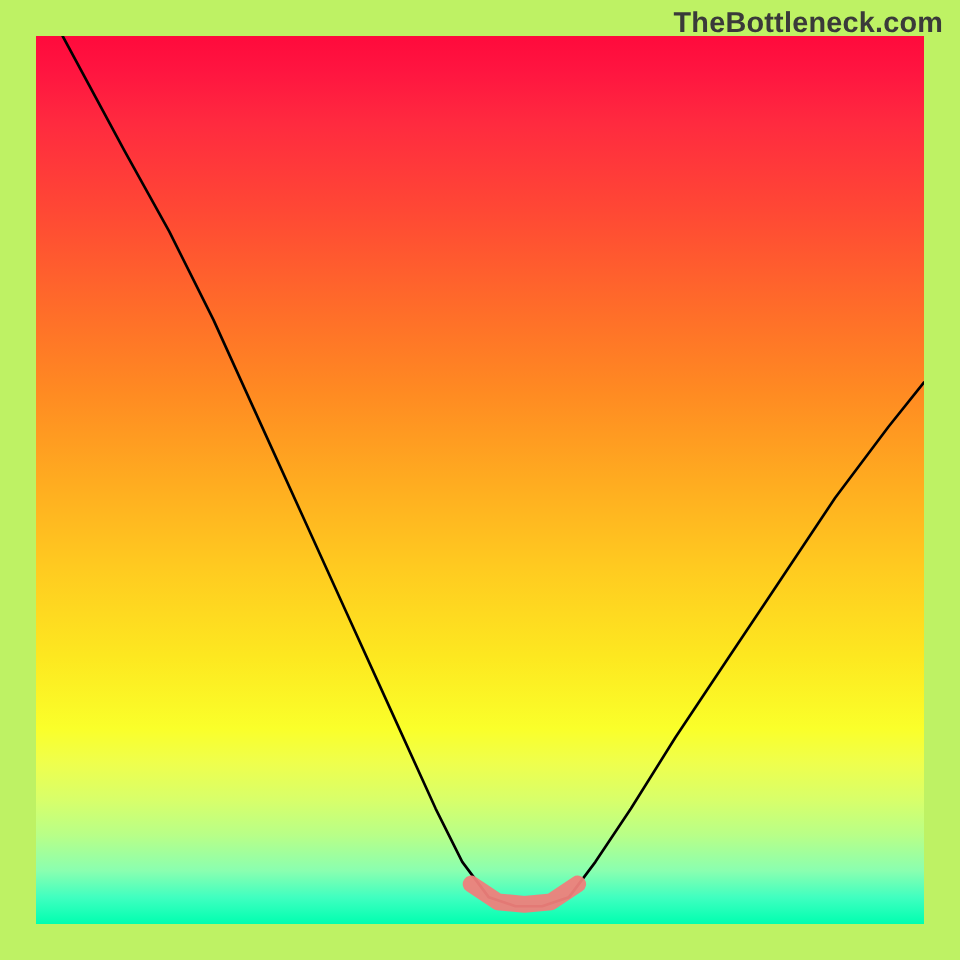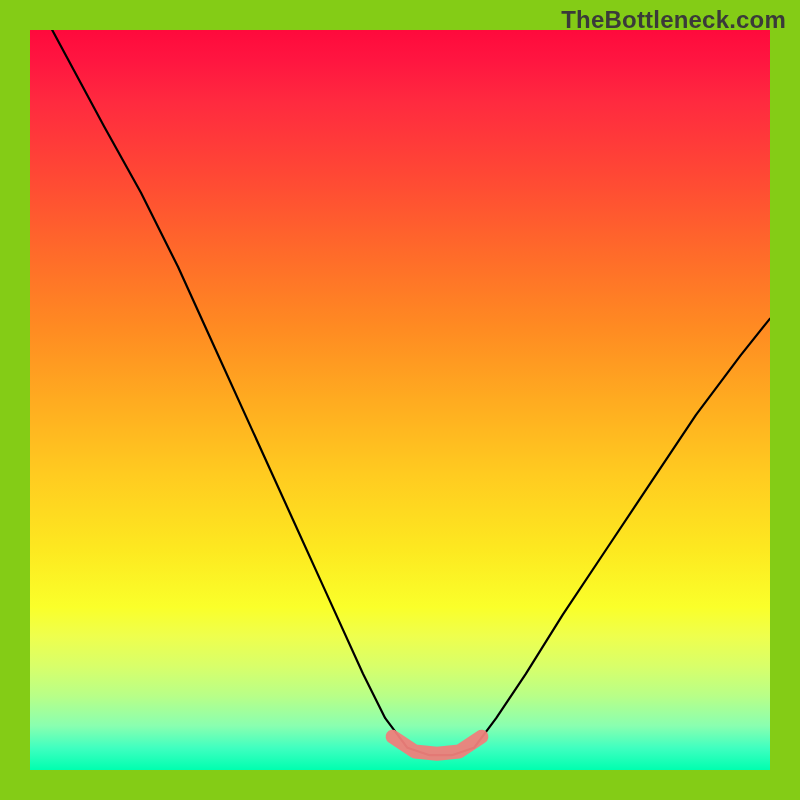--- a/index.html
+++ b/index.html
@@ -1,21 +1,21 @@
 <!DOCTYPE html>
 <html><head>
 <meta charset="utf-8">
 <style>
   * { margin: 0; padding: 0; box-sizing: border-box; }
   html, body { width: 800px; height: 800px; overflow: hidden; background: #000; }
   .container {
     width: 800px;
     height: 800px;
     position: relative;
-    background: #84cc16;
+    background: #bef264;
   }
   .watermark {
     position: absolute;
     top: 6px;
     right: 14px;
     font-family: Arial, Helvetica, sans-serif;
     font-size: 24px;
     font-weight: 600;
     color: #3a3a3a;
     letter-spacing: 0.2px;

